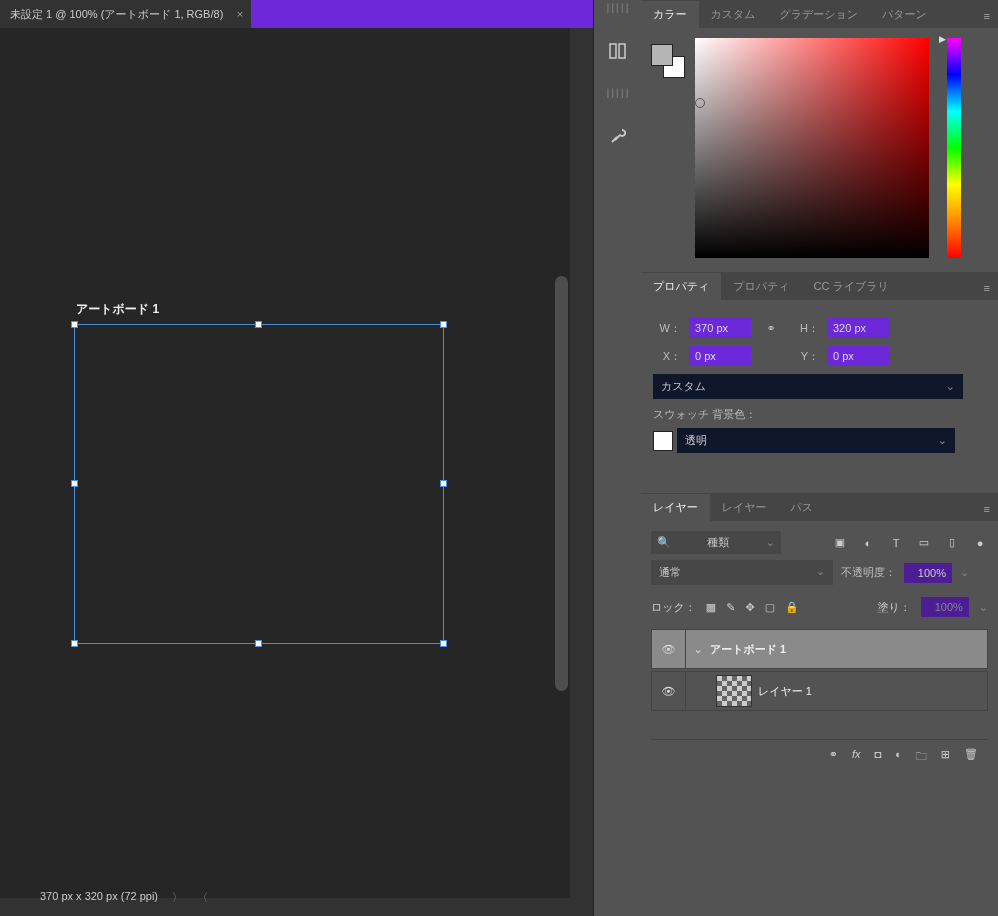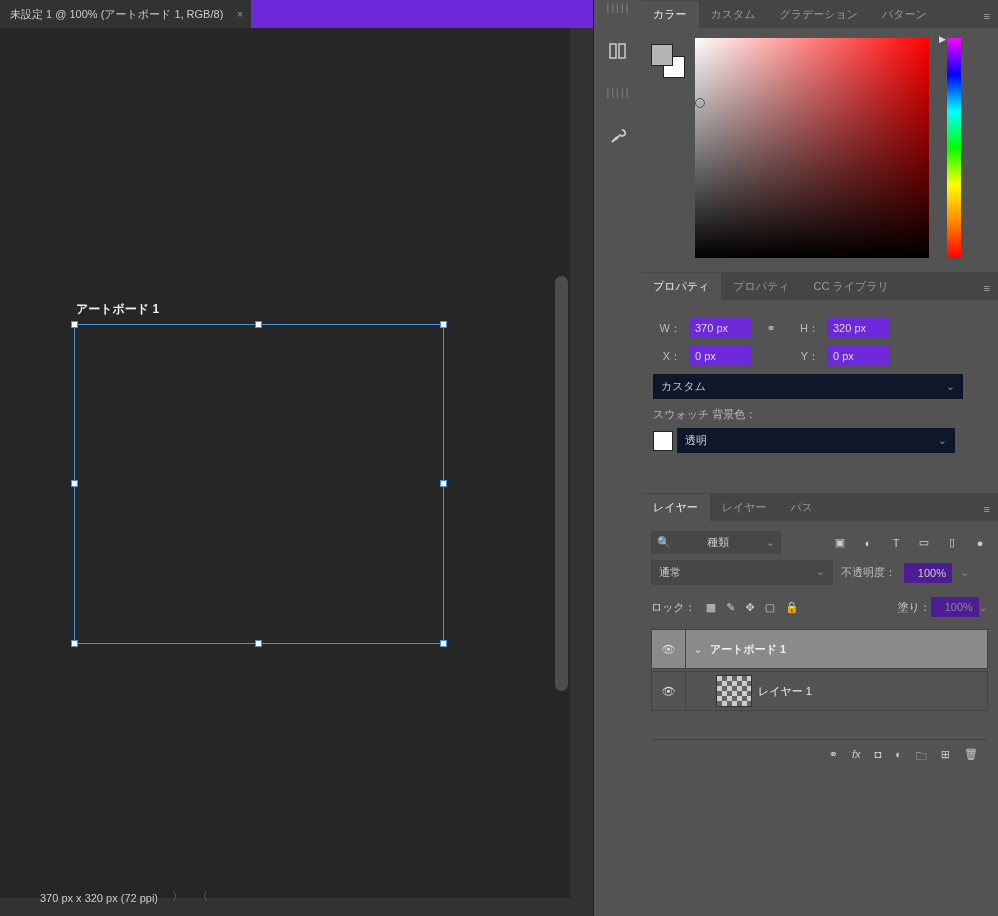--- a/index.html
+++ b/index.html
@@ -9,21 +9,21 @@
 .doc-tab{background:#323232;padding:0 28px 0 10px;height:100%;display:flex;align-items:center;position:relative;color:#ddd}
 .doc-tab .close{position:absolute;right:8px;color:#999}
 .canvas{background:#262626;width:570px;height:870px;position:relative}
 .artboard-label{position:absolute;left:76px;top:273px;font-weight:bold;color:#eee;font-size:12px}
 .artboard-rect{position:absolute;left:74px;top:296px;width:370px;height:320px;border:1.5px solid #4a90d9}
 .handle{position:absolute;width:7px;height:7px;background:#fff;border:1px solid #4a90d9}
 .h-nw{left:-4px;top:-4px}.h-n{left:calc(50% - 4px);top:-4px}.h-ne{right:-4px;top:-4px}
 .h-w{left:-4px;top:calc(50% - 4px)}.h-e{right:-4px;top:calc(50% - 4px)}
 .h-sw{left:-4px;bottom:-4px}.h-s{left:calc(50% - 4px);bottom:-4px}.h-se{right:-4px;bottom:-4px}
 .vscroll{position:absolute;right:2px;top:248px;width:13px;height:415px;background:#4d4d4d;border-radius:7px}
-.status{position:absolute;bottom:12px;left:0;height:22px;display:flex;align-items:flex-end;gap:14px;padding-left:40px;color:#bbb;font-size:11px;width:100%}
+.status{position:absolute;bottom:4px;left:0;height:22px;display:flex;align-items:flex-start;gap:14px;padding-left:40px;color:#bbb;font-size:11px;width:100%}
 .tool-strip{width:48px;background:#535353;border-left:1px solid #222;display:flex;flex-direction:column;align-items:center;padding-top:4px;gap:24px}
 .tool-btn{width:28px;height:28px;display:flex;align-items:center;justify-content:center;color:#ddd}
 .panels{flex:1;background:#535353;display:flex;flex-direction:column}
 .panel-tabs{display:flex;background:#454545;height:28px;align-items:flex-end;position:relative}
 .ptab{padding:6px 12px;color:#999;cursor:pointer}
 .ptab.active{background:#535353;color:#eee}
 .panel-menu{margin-left:auto;padding:6px 8px;color:#aaa}
 .color-panel{background:#535353;padding:10px 10px 14px;display:flex;gap:10px}
 .fg-bg{width:34px;height:34px;position:relative;margin-top:6px}
 .fg-sw{width:22px;height:22px;background:#b5b5b5;border:1px solid #222;position:absolute;left:0;top:0;z-index:2}
@@ -47,21 +47,21 @@
 .filter-row{display:flex;align-items:center;gap:6px;margin:6px 0}
 .filter-sel{background:#474747;border:none;padding:4px 6px;width:130px;color:#ddd;display:flex;align-items:center;gap:6px;justify-content:space-between}
 .filter-icons{display:flex;gap:12px;margin-left:auto;color:#ccc;align-items:center}
 .filter-icons span{display:inline-flex;width:16px;justify-content:center}
 .blend-row{display:flex;align-items:center;gap:8px;margin:0 0}
 .blend-sel{background:#474747;border:none;padding:5px 8px;width:182px;color:#ddd;display:flex;justify-content:space-between}
 .opa-label{color:#bbb}
 .opa-val{background:#4c1d95;padding:4px 6px;width:48px;text-align:right}
 .lock-row{display:flex;align-items:center;gap:10px;margin:12px 0;color:#bbb}
 .lock-icons{display:flex;gap:10px;color:#aaa}
-.fill-group{margin-left:auto;display:flex;align-items:center;gap:0;color:#888}
+.fill-group{margin-left:auto;display:flex;align-items:center;gap:10px;color:#888}
 .layer-item{display:flex;align-items:center;height:40px;background:#6a6a6a;margin-top:2px;border:1px solid #444}
 .layer-item.selected{background:#8a8a8a}
 .eye{width:34px;text-align:center;color:#ddd;border-right:1px solid #444;height:100%;display:flex;align-items:center;justify-content:center}
 .ab-toggle{width:24px;text-align:center;color:#ddd}
 .layer-thumb{width:36px;height:32px;margin:0 6px;background-image:linear-gradient(45deg,#666 25%,transparent 25%),linear-gradient(-45deg,#666 25%,transparent 25%),linear-gradient(45deg,transparent 75%,#666 75%),linear-gradient(-45deg,transparent 75%,#666 75%);background-size:10px 10px;background-position:0 0,0 5px,5px -5px,-5px 0;background-color:#ccc;border:1px solid #333}
 .layer-name{color:#eee;font-weight:bold}
 .layer-footer{display:flex;gap:14px;justify-content:flex-end;padding:8px 10px 0;color:#999;border-top:1px solid #444;margin-top:28px}
 .chev{color:#888}
 svg{overflow:visible}
 </style>

